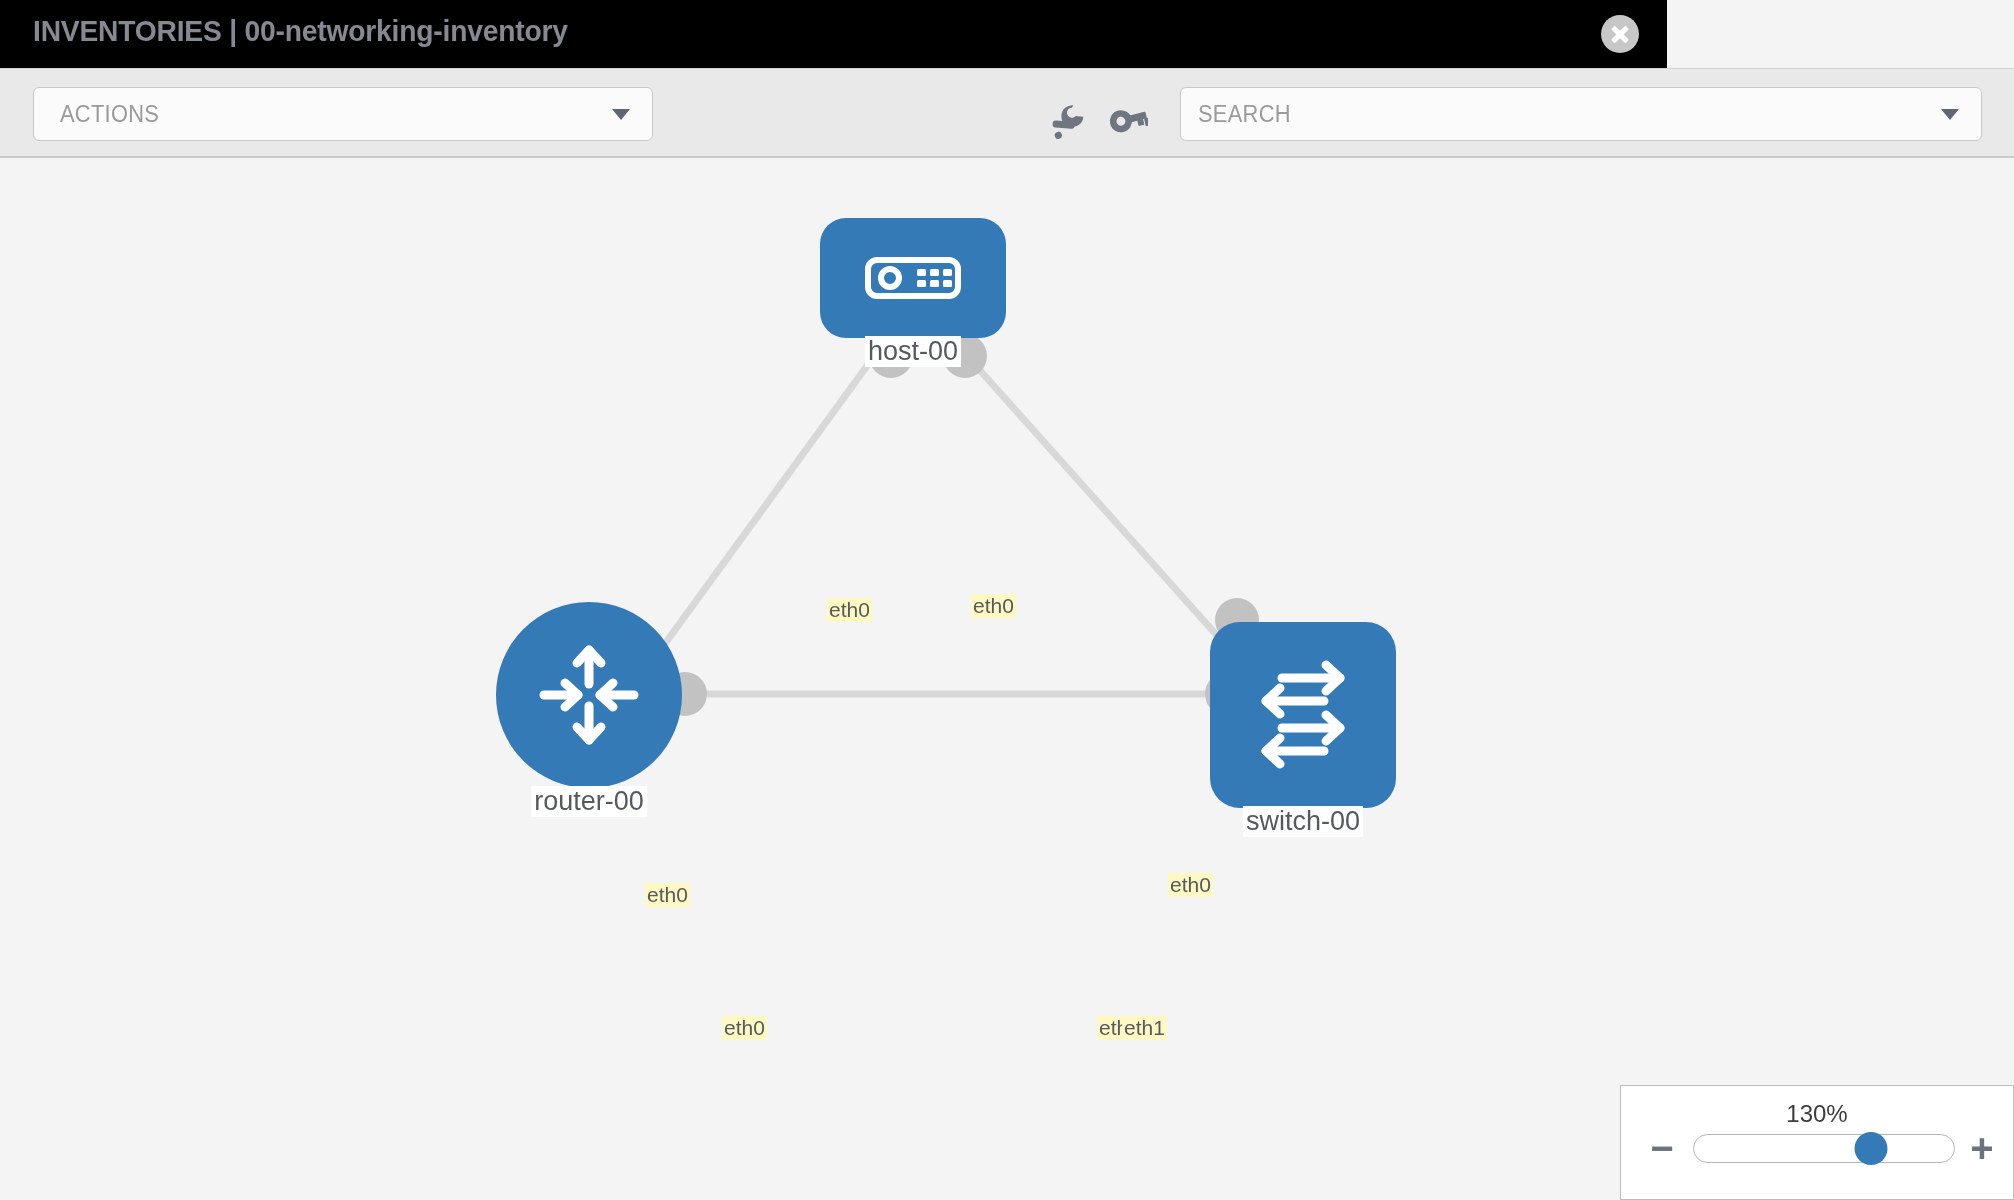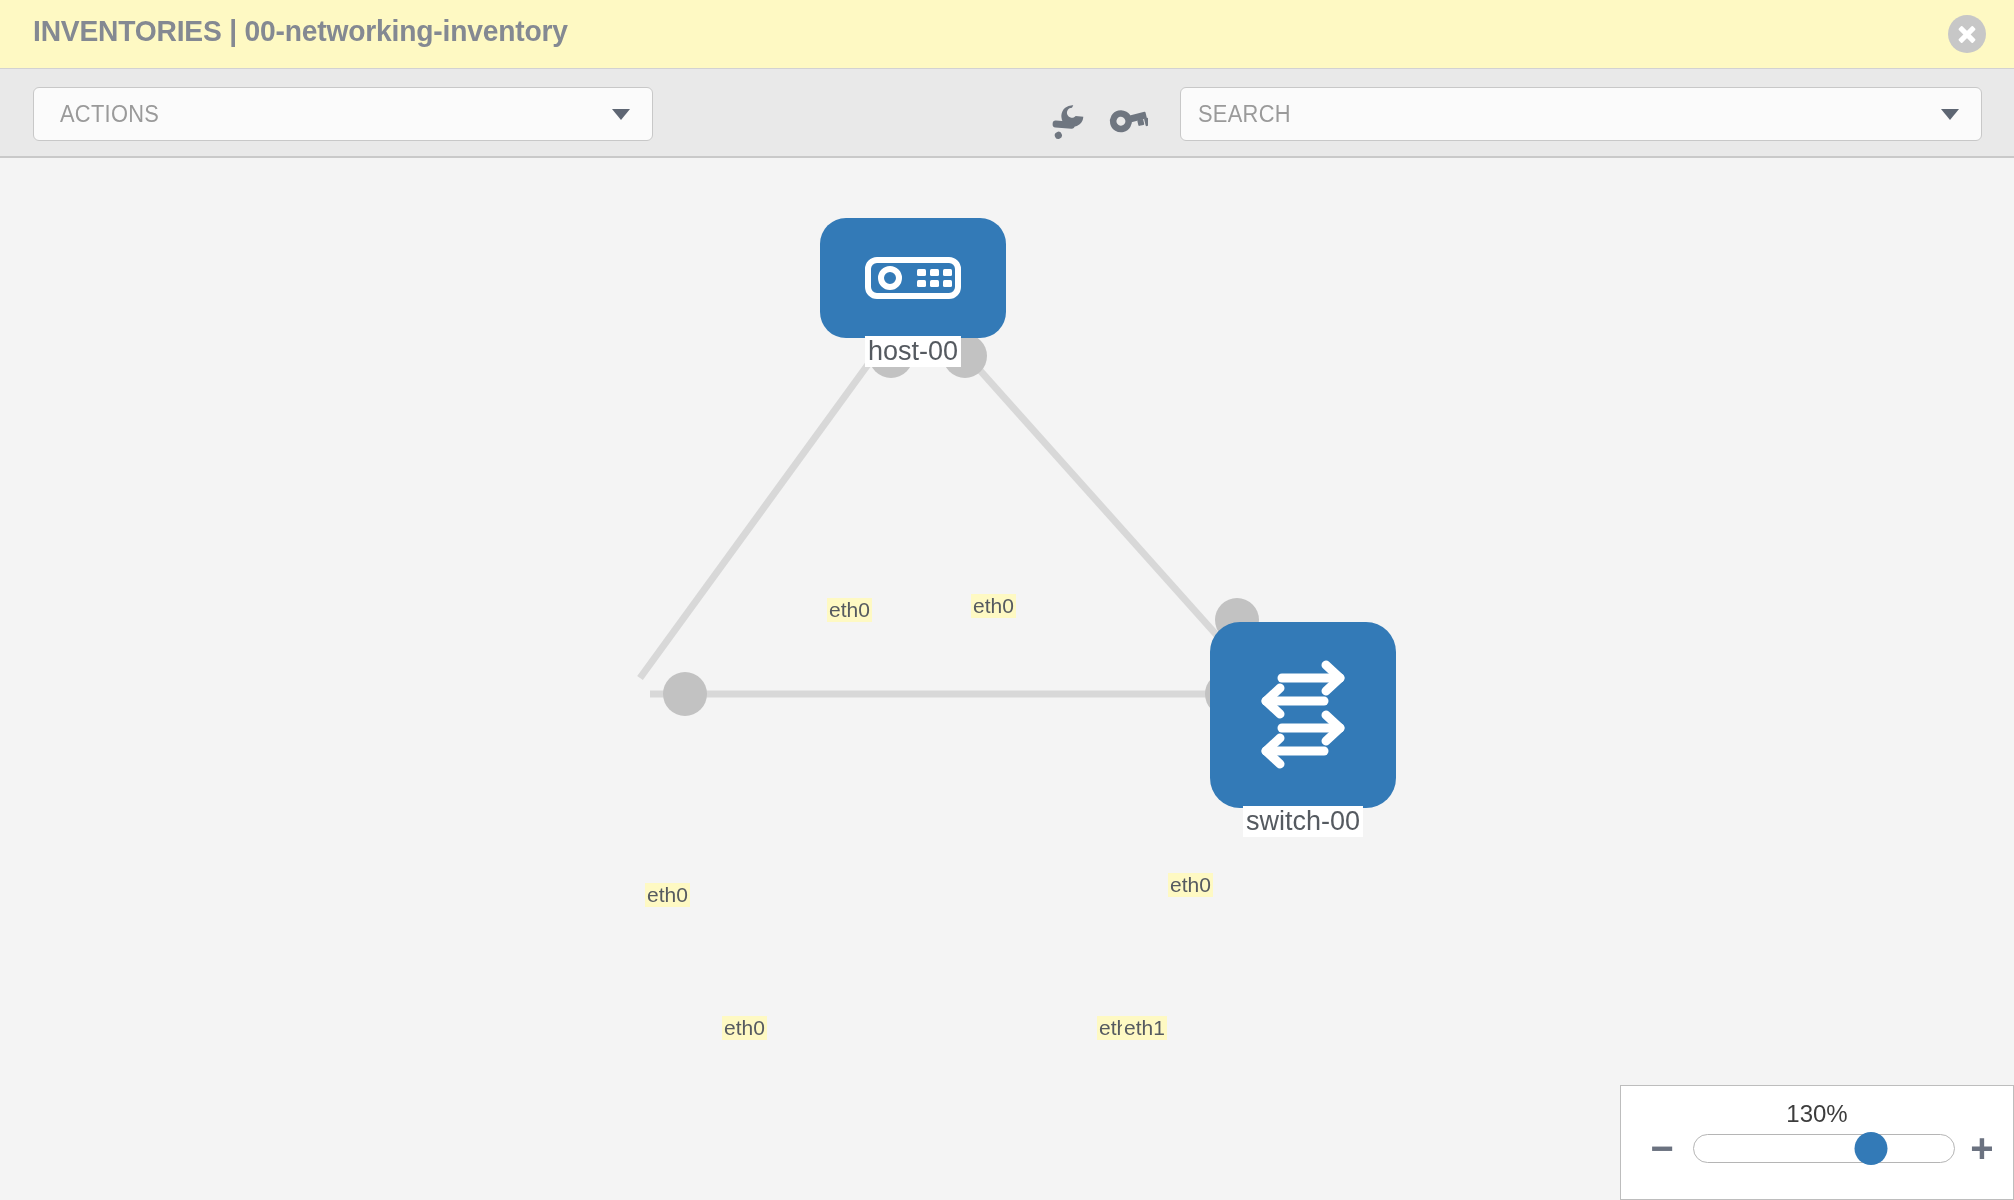--- a/index.html
+++ b/index.html
@@ -8,22 +8,22 @@
     width: 2014px; height: 1200px;
     overflow: hidden;
     background: #ffffff;
     font-family: "Liberation Sans", sans-serif;
   }
 
   
   #app { position: relative; width: 2014px; height: 1200px; background: #f4f4f4; }
 
   #header {
-    position: absolute; left: 0; top: 0; width: 2014px; height: 68px;
-    background: #fef9c3;
+    position: absolute; left: 0; top: 0; width: 1667px; height: 68px;
+    background: #000000;
   }
   #page-title {
     position: absolute; left: 33px; top: 14px;
     font-size: 30px; font-weight: bold; color: #848992;
     letter-spacing: -0.2px; white-space: nowrap;
     font-family: "Liberation Sans", sans-serif;
     transform: scaleX(0.94); transform-origin: left center;
   }
   #close-icon {
     position: absolute; right: 28px; top: 15px;
@@ -201,20 +201,37 @@
             <rect x="78" y="15" width="9" height="7" rx="1.5"></rect>
             <rect x="52" y="26" width="9" height="7" rx="1.5"></rect>
             <rect x="65" y="26" width="9" height="7" rx="1.5"></rect>
             <rect x="78" y="26" width="9" height="7" rx="1.5"></rect>
           </g>
         </svg>
       </div>
       <div class="node-label" style="left:93px; top:118px;">host-00</div>
     </div>
 
+    <div class="node" style="left:496px; top:444px; width:186px; height:186px;">
+      <div class="node-shape" style="width:186px; height:186px; border-radius:50%;">
+        <svg width="110" height="110" viewBox="0 0 110 110">
+          <g stroke="#fff" stroke-width="9" stroke-linecap="round" stroke-linejoin="round" fill="none">
+            <line x1="55" y1="10" x2="55" y2="44"></line>
+            <polyline points="43,23 55,10 67,23"></polyline>
+            <line x1="55" y1="100" x2="55" y2="66"></line>
+            <polyline points="43,87 55,100 67,87"></polyline>
+            <line x1="10" y1="55" x2="44" y2="55"></line>
+            <polyline points="31,43 44,55 31,67"></polyline>
+            <line x1="100" y1="55" x2="66" y2="55"></line>
+            <polyline points="79,43 66,55 79,67"></polyline>
+          </g>
+        </svg>
+      </div>
+      <div class="node-label" style="left:93px; top:184px;">router-00</div>
+    </div>
 
     <div class="node" style="left:1210px; top:464px; width:186px; height:186px;">
       <div class="node-shape" style="width:186px; height:186px; border-radius:30px;">
         <svg width="118" height="118" viewBox="0 0 118 118">
           <g stroke="#fff" stroke-width="9" stroke-linecap="round" stroke-linejoin="round" fill="none">
             <line x1="38" y1="22" x2="96" y2="22"></line>
             <polyline points="82,9 96,22 82,35"></polyline>
             <line x1="22" y1="45" x2="80" y2="45"></line>
             <polyline points="36,32 22,45 36,58"></polyline>
             <line x1="38" y1="72" x2="96" y2="72"></line>

